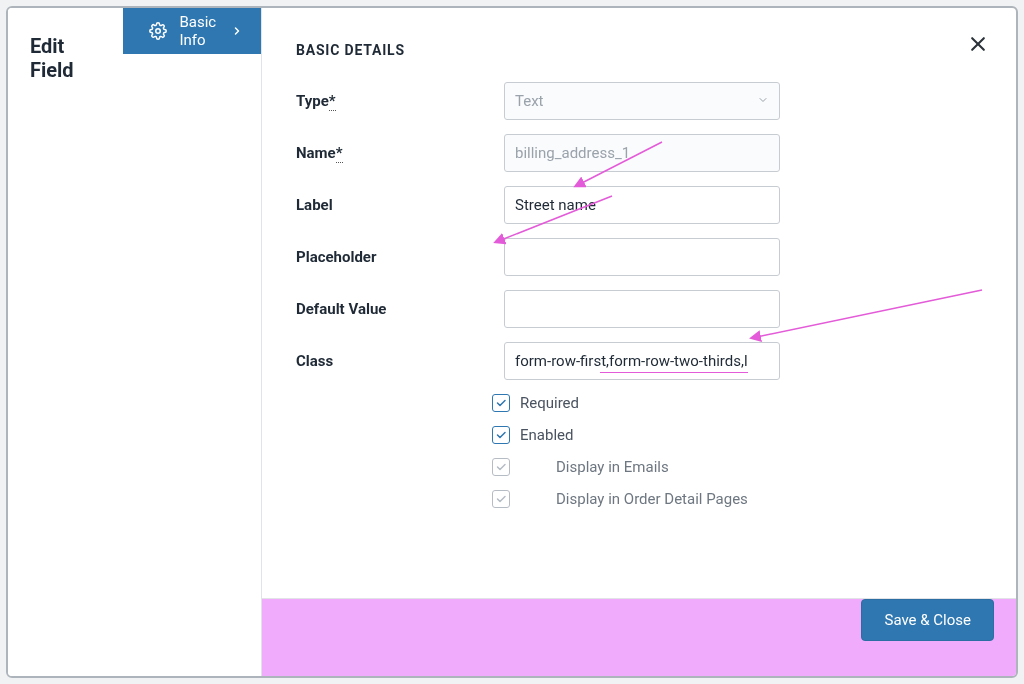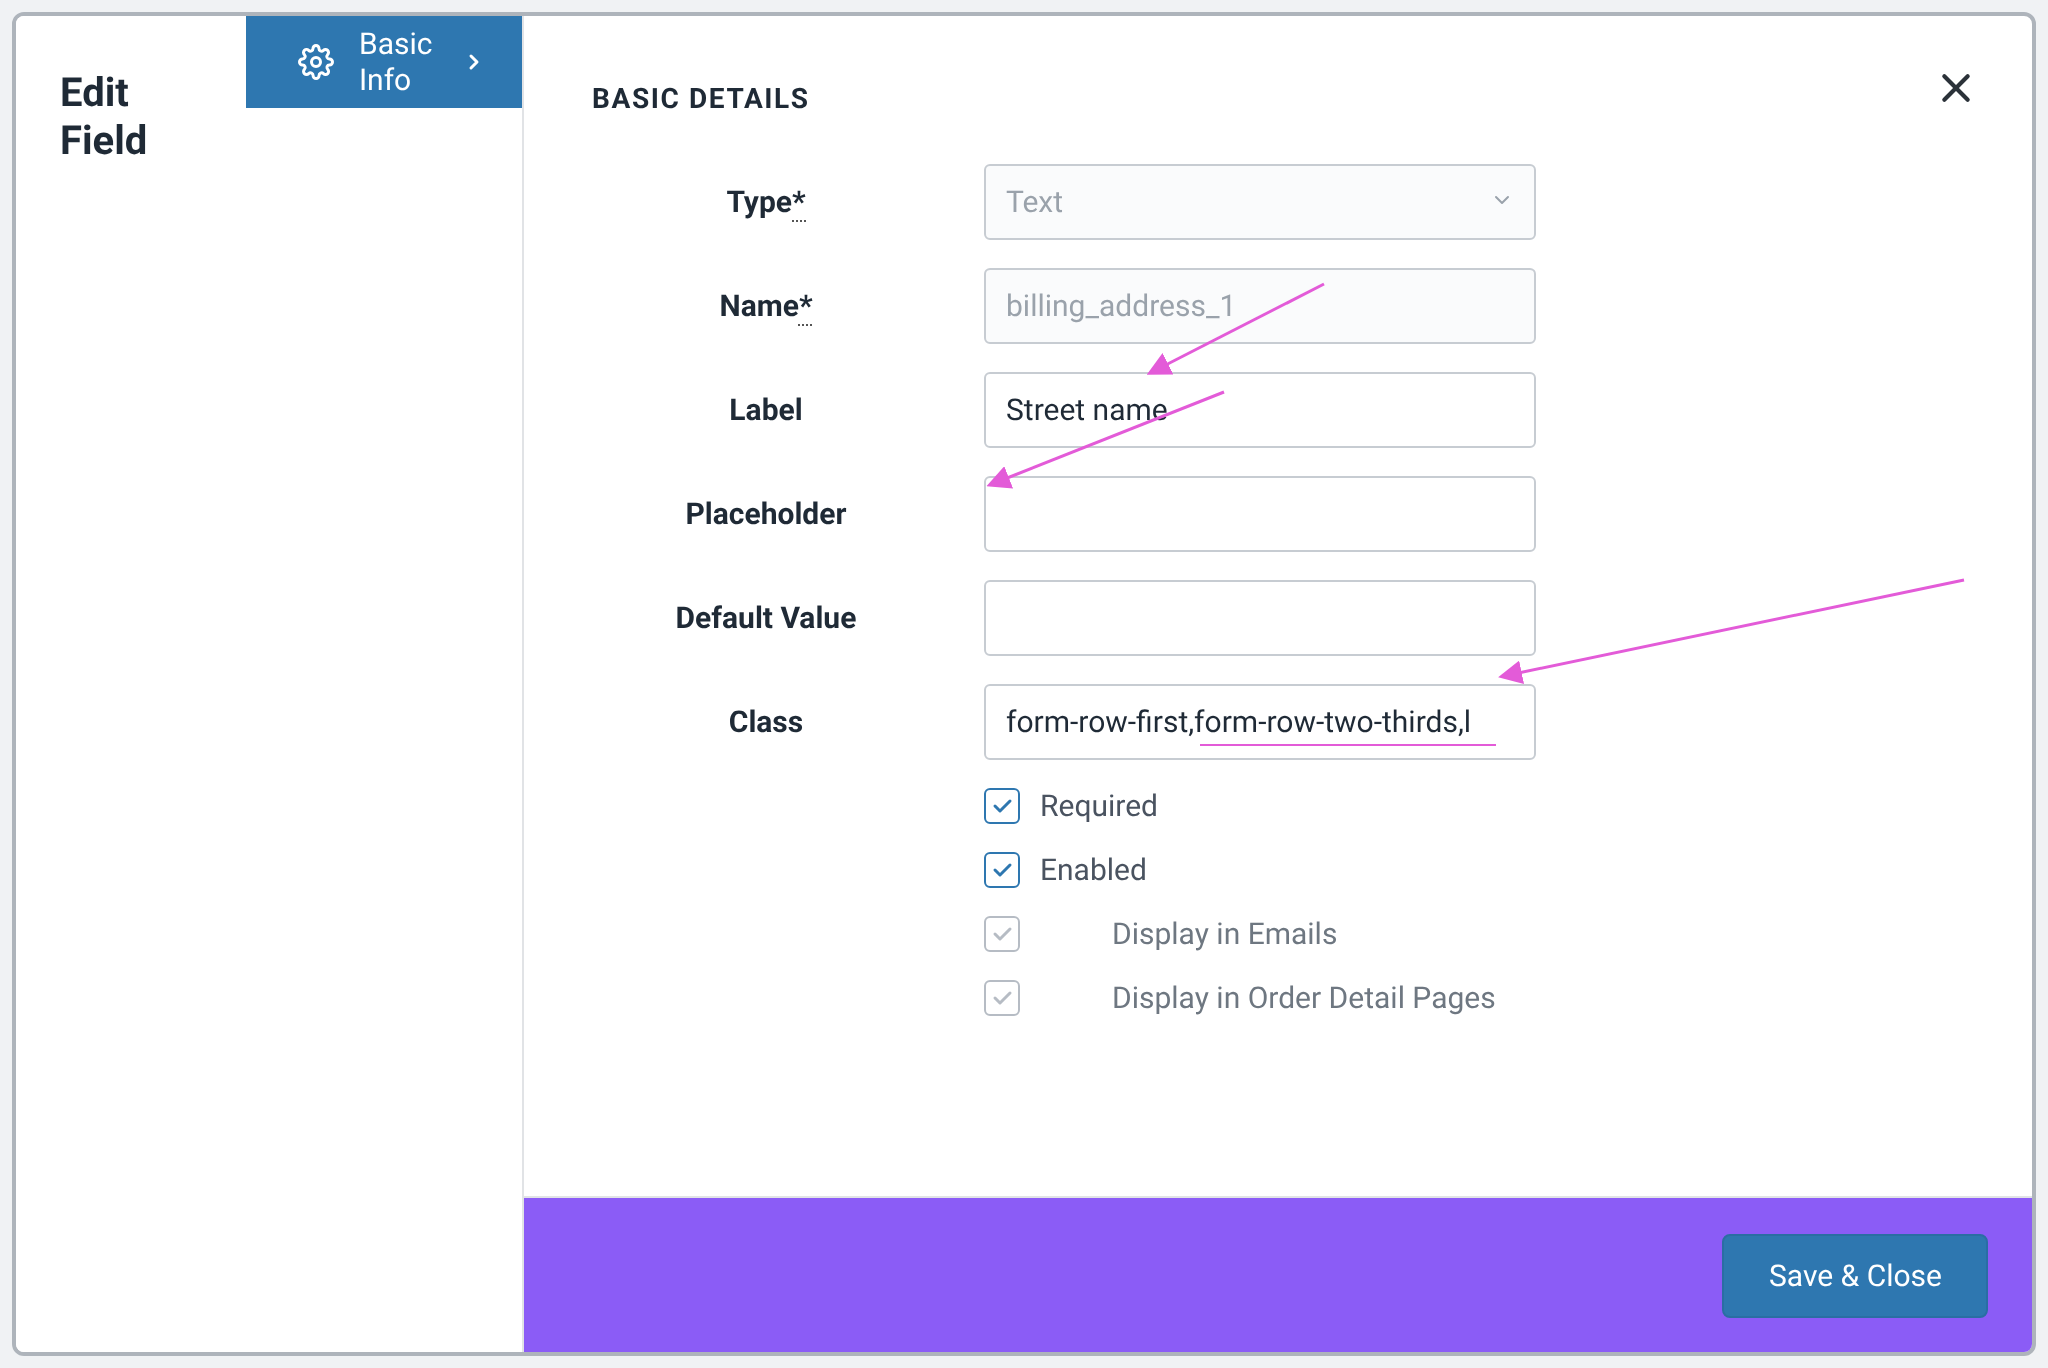--- a/index.html
+++ b/index.html
@@ -66,39 +66,40 @@
       color: #343a40;
     }
     .form-rows { margin-top: 24px; }
     .form-row {
       display: flex;
       align-items: center;
       margin-bottom: 14px;
     }
     .form-row .lbl {
       width: 196px;
-      text-align: center;
+      text-align: left;
       padding-right: 22px;
       font-size: 15px;
       font-weight: 700;
       color: #1f2a36;
     }
     .req-star { font-weight: 700; }
     .req-star.dotted { border-bottom: 1px dotted #555; }
     .ctrl { width: 276px; }
     .input, .select {
       width: 100%;
       height: 38px;
       border: 1px solid #c7ccd2;
       border-radius: 3px;
       background: #fff;
       padding: 0 10px;
       font-size: 15px;
       color: #1f2a36;
       font-family: inherit;
+      margin-left: 12px;
     }
     .input::placeholder { color: #9aa2ab; }
     .input.dis, .select.dis {
       background: #fafbfc;
       color: #9aa2ab;
     }
     .select {
       display: flex;
       align-items: center;
       justify-content: space-between;
@@ -122,24 +123,23 @@
     }
     .cbox.checked svg path { stroke: #2e77b0; }
     .cbox.locked {
       border-color: #b6bcc4;
     }
     .cbox.locked svg path { stroke: #b6bcc4; }
     .check-row.locked { color: #6e7781; gap: 36px; }
     .footer {
       height: 78px;
       flex: 0 0 78px;
-      background: #8b5cf6;
+      background: #f0abfc;
       border-top: 1px solid #e1e3e6;
       display: flex;
-      align-items: center;
       justify-content: flex-end;
       padding: 0 22px;
     }
     .save-btn {
       background: #2e77b0;
       color: #fff;
       border: 1px solid #2a6ea3;
       border-radius: 4px;
       height: 42px;
       padding: 0 22px;

